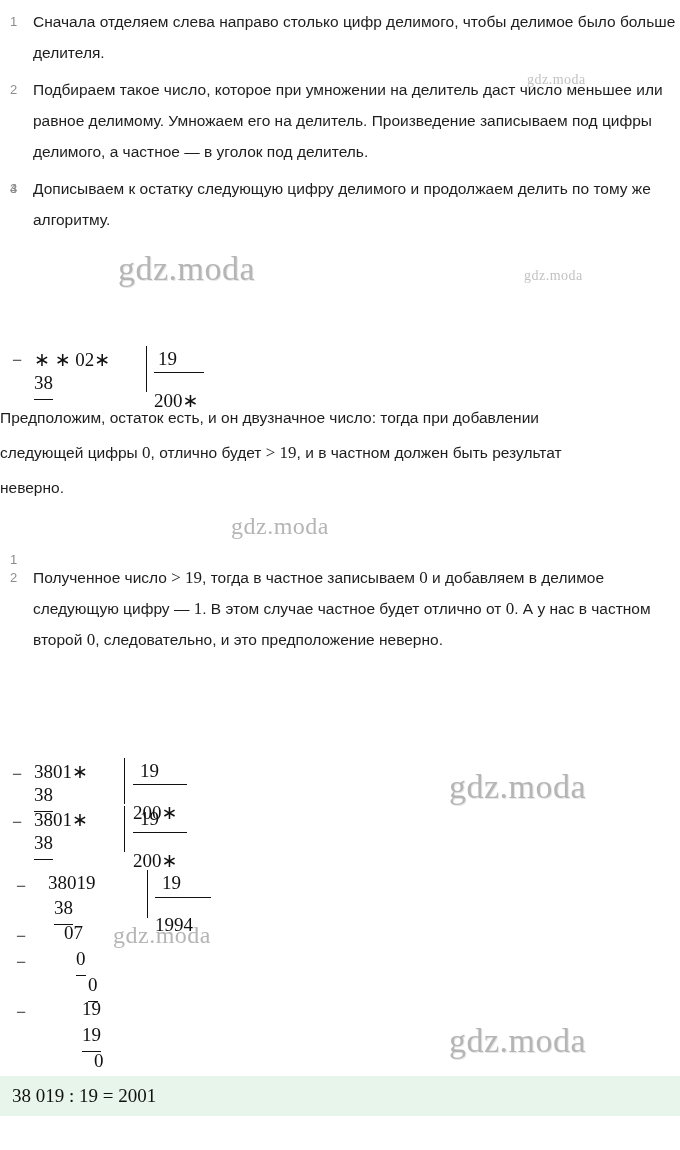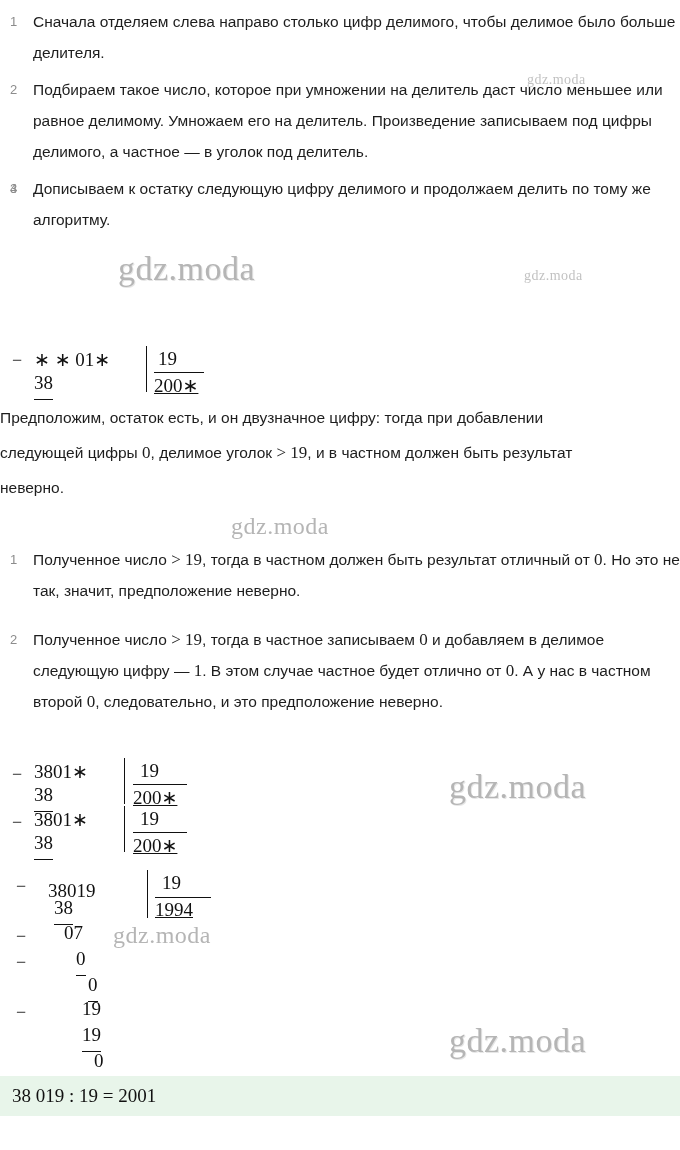--- a/index.html
+++ b/index.html
@@ -79,22 +79,21 @@
     border-bottom: 1.4px solid #111;
     padding-bottom: 5px;
   }
   .vbar {
     position: absolute;
     width: 0;
     border-left: 1.4px solid #111;
   }
   .topbar {
     border-top: 1.4px solid #111;
-    padding-top: 1px;
-    text-decoration: underline;
+    padding-top: 16px;
   }
 
   
   .answer {
     position: absolute;
     left: 0;
     width: 680px;
     background: #e8f5ea;
     font-family: "Liberation Serif", serif;
     font-size: 19px;
@@ -146,46 +145,42 @@
       <span class="num">3</span>
     </li>
     <li>
       <span class="num">4</span>
       <span>Дописываем к остатку следующую цифру делимого и продолжаем делить по тому же алгоритму.</span>
     </li>
   </ol>
 
   <div class="division" style="position:absolute; left:0; top:348px; width:300px; height:60px;">
     <span class="minus" style="left:12px; top:2px;">−</span>
-    <span class="cell" style="left:34px; top:0;">∗ ∗ 01∗</span>
+    <span class="cell" style="left:34px; top:0;">∗ ∗ 02∗</span>
     <span class="vbar" style="left:146px; top:-2px; height:46px;"></span>
     <span class="cell" style="left:158px; top:0;">19</span>
     <span class="cell uline" style="left:34px; top:24px;">38</span>
     <span class="cell topbar" style="left:154px; top:24px; width:50px;">200∗</span>
   </div>
 
   <div style="position:absolute; left:0; top:402px; width:680px;">
     <div class="para">
-      <span>Предположим, остаток есть, и он двузначное цифру: тогда при добавлении</span>
+      <span>Предположим, остаток есть, и он двузначное число: тогда при добавлении</span>
     </div>
     <div class="para">
-      <span>следующей цифры </span><span class="mathi">0</span><span>, делимое уголок </span><span class="mathi">&gt; 19</span><span>, и в частном должен быть результат</span>
+      <span>следующей цифры </span><span class="mathi">0</span><span>, отлично будет </span><span class="mathi">&gt; 19</span><span>, и в частном должен быть результат</span>
     </div>
     <div class="para">
       <span>неверно.</span>
     </div>
   </div>
 
   <ol class="olist" style="position:absolute; left:0; top:544px; width:680px;">
     <li style="margin-bottom:18px;">
       <span class="num">1</span>
-      <span>
-        <span>Полученное число </span><span class="mathi">&gt; 19</span><span>, тогда в частном должен быть результат отличный</span>
-        <span>от </span><span class="mathi">0</span><span>. Но это не так, значит, предположение неверно.</span>
-      </span>
     </li>
     <li>
       <span class="num">2</span>
       <span>
         <span>Полученное число </span><span class="mathi">&gt; 19</span><span>, тогда в частное записываем </span><span class="mathi">0</span><span> и добавляем в</span>
         <span>делимое следующую цифру — </span><span class="mathi">1</span><span>. В этом случае частное будет отлично от </span><span class="mathi">0</span><span>. А у нас в частном второй </span><span class="mathi">0</span><span>, следовательно, и это предположение</span>
         <span>неверно.</span>
       </span>
     </li>
   </ol>
@@ -202,21 +197,21 @@
     <span class="minus" style="left:12px; top:52px;">−</span>
     <span class="cell" style="left:34px; top:48px;">3801∗</span>
     <span class="vbar" style="left:124px; top:46px; height:46px;"></span>
     <span class="cell" style="left:140px; top:48px;">19</span>
     <span class="cell uline" style="left:34px; top:72px;">38</span>
     <span class="cell topbar" style="left:133px; top:72px; width:54px;">200∗</span>
   </div>
 
   <div class="division" style="position:absolute; left:0; top:872px; width:340px; height:200px;">
     <span class="minus" style="left:16px; top:4px;">−</span>
-    <span class="cell" style="left:48px; top:8px;">38019</span>
+    <span class="cell" style="left:48px; top:0;">38019</span>
     <span class="vbar" style="left:147px; top:-2px; height:48px;"></span>
     <span class="cell" style="left:162px; top:0;">19</span>
     <span class="cell uline" style="left:54px; top:25px;">38</span>
     <span class="cell topbar" style="left:155px; top:25px; width:56px;">1994</span>
 
     <span class="minus" style="left:16px; top:54px;">−</span>
     <span class="cell" style="left:64px; top:50px;">07</span>
 
     <span class="minus" style="left:16px; top:80px;">−</span>
     <span class="cell uline" style="left:76px; top:76px;">0</span>

